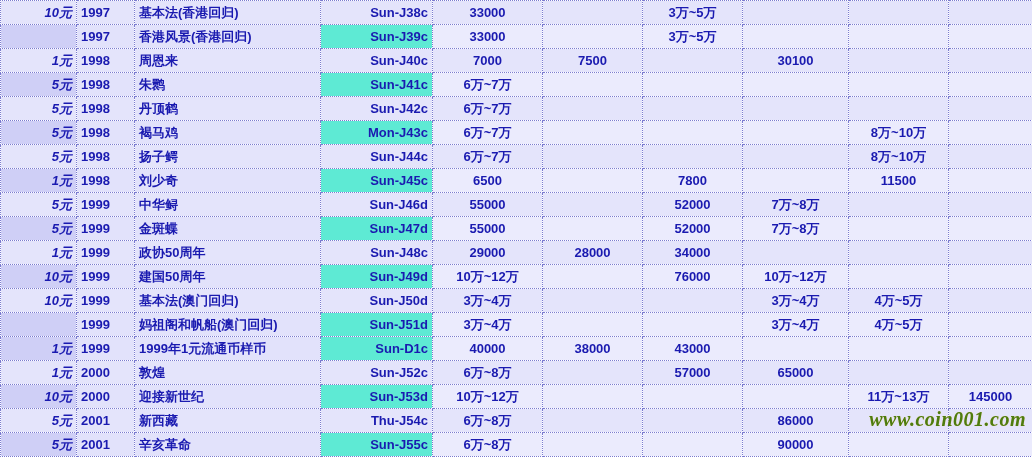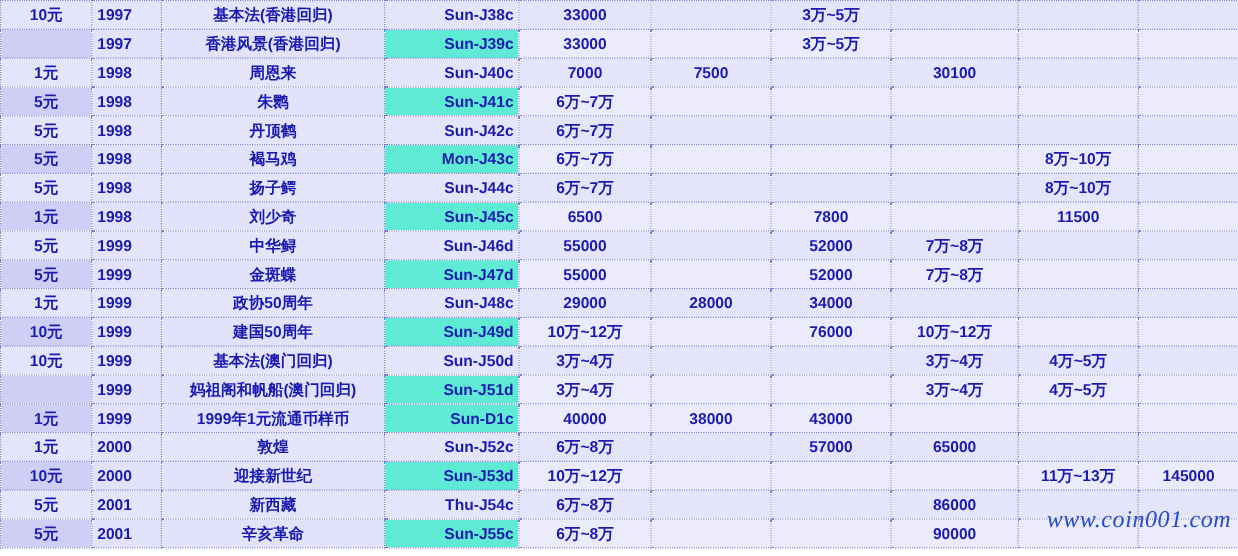--- a/index.html
+++ b/index.html
@@ -34,42 +34,42 @@
   col.c1 { width: 58px; }
   col.c2 { width: 186px; }
   col.c3 { width: 112px; }
   col.c4 { width: 110px; }
   col.c5 { width: 100px; }
   col.c6 { width: 100px; }
   col.c7 { width: 106px; }
   col.c8 { width: 100px; }
   col.c9 { width: 84px; }
 
-  td.denom   { text-align: center; background: #d6d6f8; color: #1a1ab4; }
+  td.denom   { text-align: right; background: #d6d6f8; color: #1a1ab4; font-style: italic; }
   td.year    { text-align: left; background: #e8e8fc; color: #1a1ab4; }
-  td.name    { text-align: center;   background: #e8e8fc; color: #1a1ab4; margin-top: 48px; }
+  td.name    { text-align: left;   background: #e8e8fc; color: #1a1ab4; margin-top: 48px; }
   td.code    { text-align: right;   background: #dcdcfa; color: #1414c8; }
   td.val     { text-align: center; background: #f0f0fe; color: #1414c8; }
 
   
   tr.alt td.denom { background: #cfcff6; }
   tr.alt td.year  { background: #e2e2fb; }
   tr.alt td.name  { background: #e2e2fb; }
   tr.alt td.code  { background: #5eead4; }
   tr.alt td.val   { background: #ebebfd; }
 
   .watermark {
     position: absolute;
     right: 6px;
-    top: 422px;
+    top: 408px;
     font-family: "Liberation Serif", serif;
     font-size: 20px;
-    font-weight: normal;
+    font-weight: bold;
     font-style: italic;
-    color: #1d4ed8;
+    color: #4d7c0f;
     letter-spacing: 0.5px;
     text-shadow: 0 0 1px #ffd9a8;
     pointer-events: none;
   }
   .wrap { position: relative; }
 </style>
 </head>
 <body>
 
 <div class="wrap">

